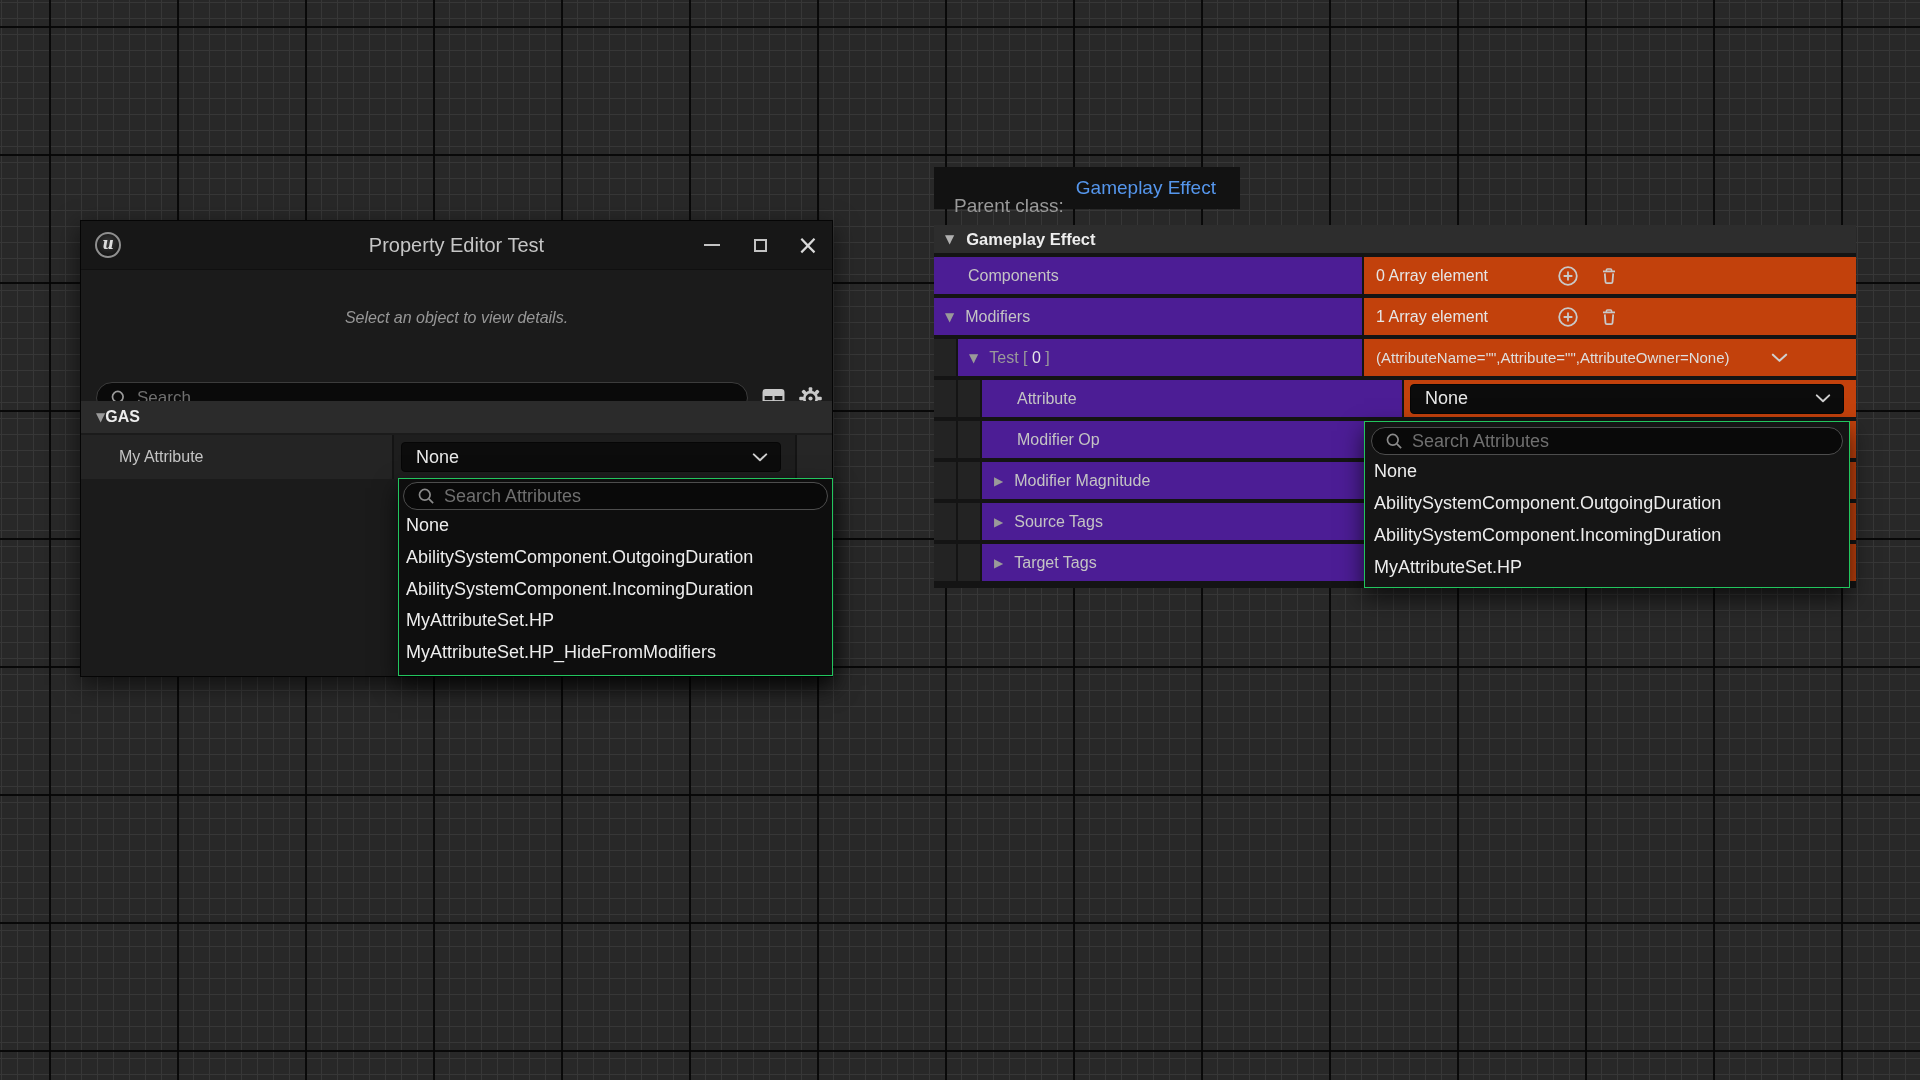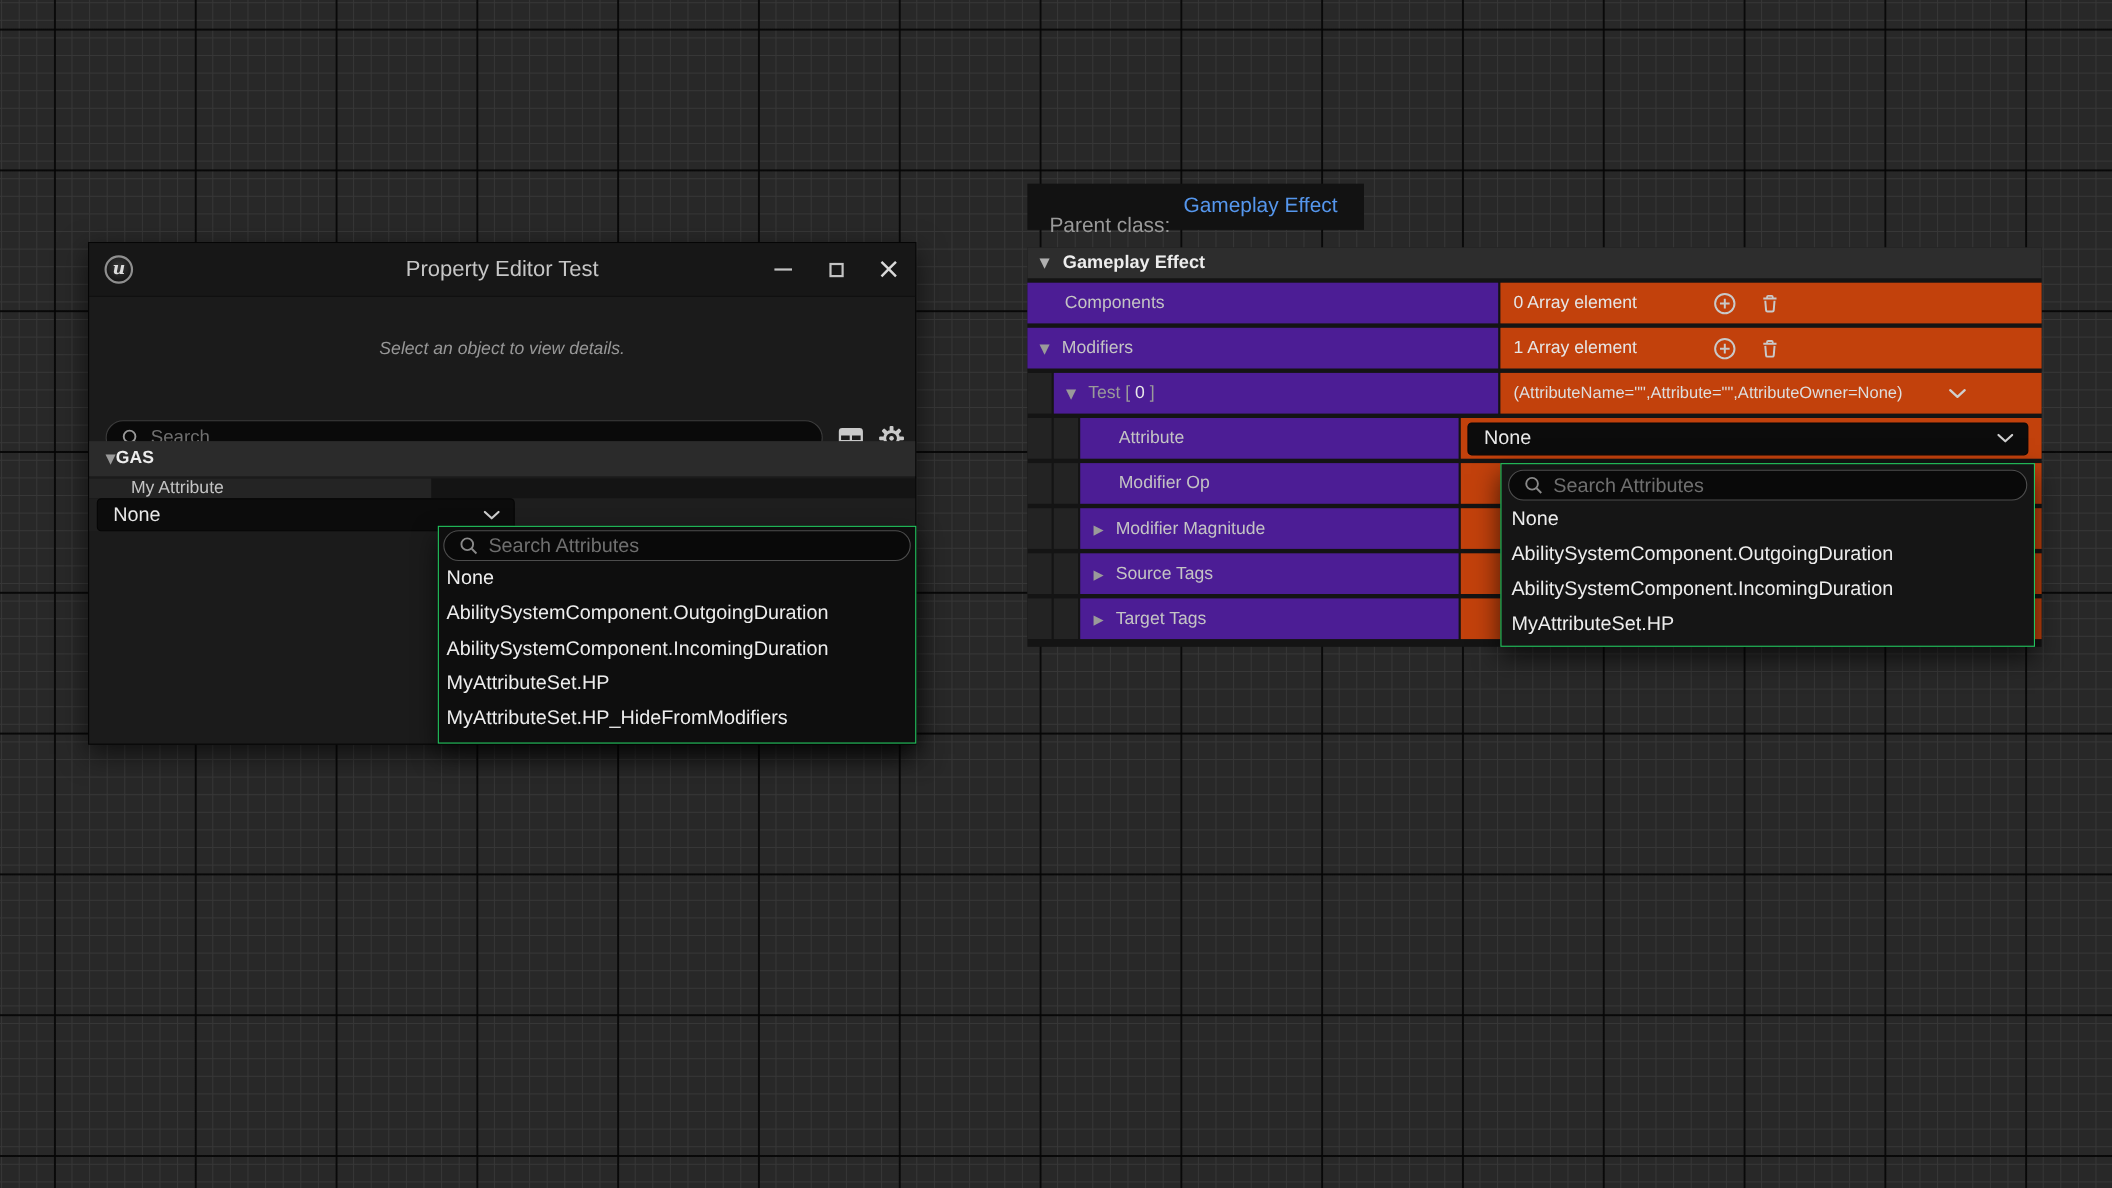--- a/index.html
+++ b/index.html
@@ -68,21 +68,21 @@
   .icon-btn{width:26px;height:26px;margin-left:14px;display:flex;align-items:center;justify-content:center;}
 
   .cat-header{
     position:absolute;left:0;right:0;top:180px;height:32px;background:#2b2b2b;
     display:flex;align-items:center;
   }
   .tri{font-family:"DejaVu Sans",sans-serif;color:#9a9a9a;font-size:12px;line-height:1;}
   .cat-header .tri{margin-left:15px;}
   .cat-header .cat-label{color:#ededed;font-weight:bold;font-size:16px;}
 
-  .prop-row{position:absolute;left:0;right:0;top:214px;height:44px;display:flex;background:#141414;flex-direction:column;}
+  .prop-row{position:absolute;left:0;right:0;top:214px;height:44px;display:flex;background:#141414;}
   .prop-name{width:311px;background:#242424;display:flex;align-items:center;}
   .prop-name span{margin-left:38px;color:#c4c4c4;font-size:16px;}
   .prop-divider{width:2px;background:#141414;}
   .prop-value{flex:1;background:#1e1e1e;display:flex;align-items:center;}
   .prop-extra{width:35px;background:#262626;}
   .combo{
     display:flex;align-items:center;box-sizing:border-box;
     height:30px;background:#0c0c0c;border:1px solid #060606;border-radius:4px;
     padding:0 12px 0 14px;
   }
@@ -118,21 +118,21 @@
   .d-header .tri{margin-left:11px;color:#b0b0b0;}
   .d-header .cat-label{margin-left:12px;color:#ededed;font-weight:bold;font-size:16.5px;}
   .d-row{height:37px;margin-bottom:4px;display:flex;flex:0 0 auto;}
   .indent{width:22px;background:#232323;margin-right:2px;flex:0 0 auto;}
   .d-name{background:#4c1d95;display:flex;align-items:center;position:relative;}
   .d-name .row-tri{margin-left:11px;}
   .d-name .row-tri2{margin-left:12px;}
   .d-label{color:#c4c4c4;font-size:16px;}
   .name-w0{width:428px;}
   .name-w1{width:404px;}
-  .name-w2{width:344px;}
+  .name-w2{width:420px;}
   .lbl-i0{margin-left:34px;}
   .lbl-after-tri{margin-left:11px;}
   .lbl-plain-l2{margin-left:35px;}
   .d-split{width:2px;background:#141414;flex:0 0 auto;}
   .d-value{flex:1;background:#c2410c;display:flex;align-items:center;position:relative;}
   .d-value .val-text{margin-left:12px;color:#e6e6e6;font-size:16px;}
   .val-small{font-size:15px !important;color:#dedede !important;}
   .icon-abs{position:absolute;top:50%;transform:translateY(-50%);display:flex;}
   .plus-pos{left:193px;}
   .trash-pos{left:235px;}

